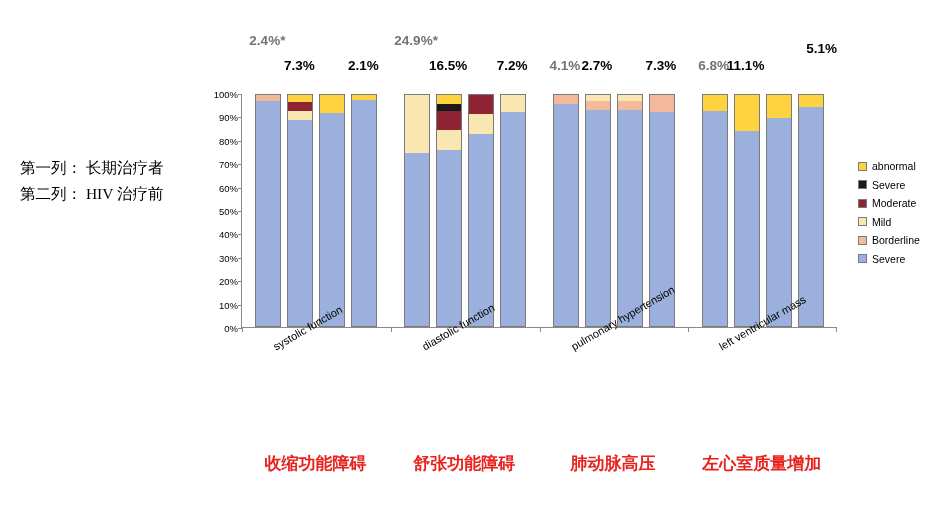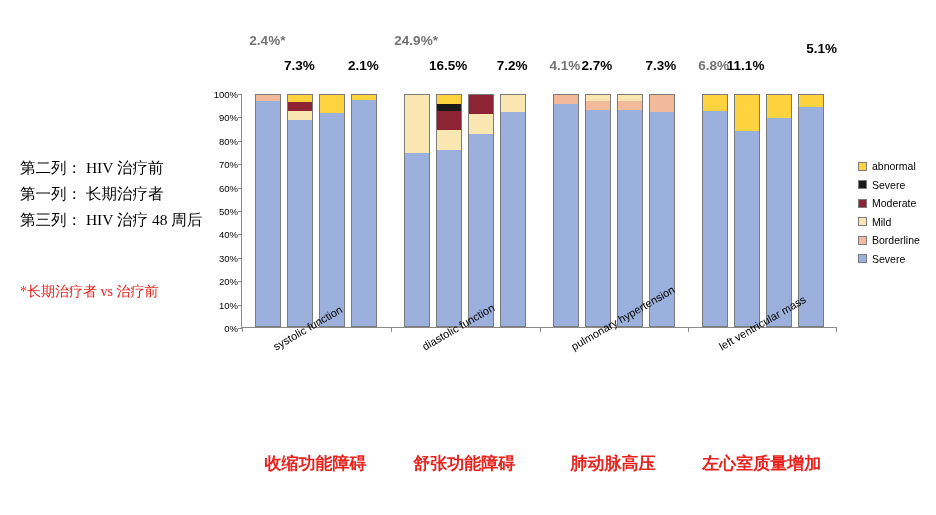--- a/index.html
+++ b/index.html
@@ -73,27 +73,25 @@
   #legend .sw{
     width:9px;height:9px;margin-right:5px;border:0.8px solid #7b7b7b;
     box-sizing:border-box;flex:none;
   }
   #legend .ltxt{font-size:10.5px;color:#000;font-family:"Liberation Sans",sans-serif;}
 </style>
 </head>
 <body>
 
 <div id="notes">
+  <div class="row">第一列： 长期治疗者</div>
   <div class="row">第二列： HIV 治疗前</div>
-  <div class="row">第一列： 长期治疗者</div>
-  <div class="row">第三列： HIV 治疗 48 周后</div>
 </div>
 
 <div id="pnote">
-  <div class="red">*长期治疗者 vs 治疗前</div>
 </div>
 
 <div id="plot">
     <div class="ytick" style="top: 234px;">0%</div>
     <div class="ytickmark" style="top: 234px;"></div>
     <div class="ytick" style="top: 210.6px;">10%</div>
     <div class="ytickmark" style="top: 210.6px;"></div>
     <div class="ytick" style="top: 187.2px;">20%</div>
     <div class="ytickmark" style="top: 187.2px;"></div>
     <div class="ytick" style="top: 163.8px;">30%</div>

